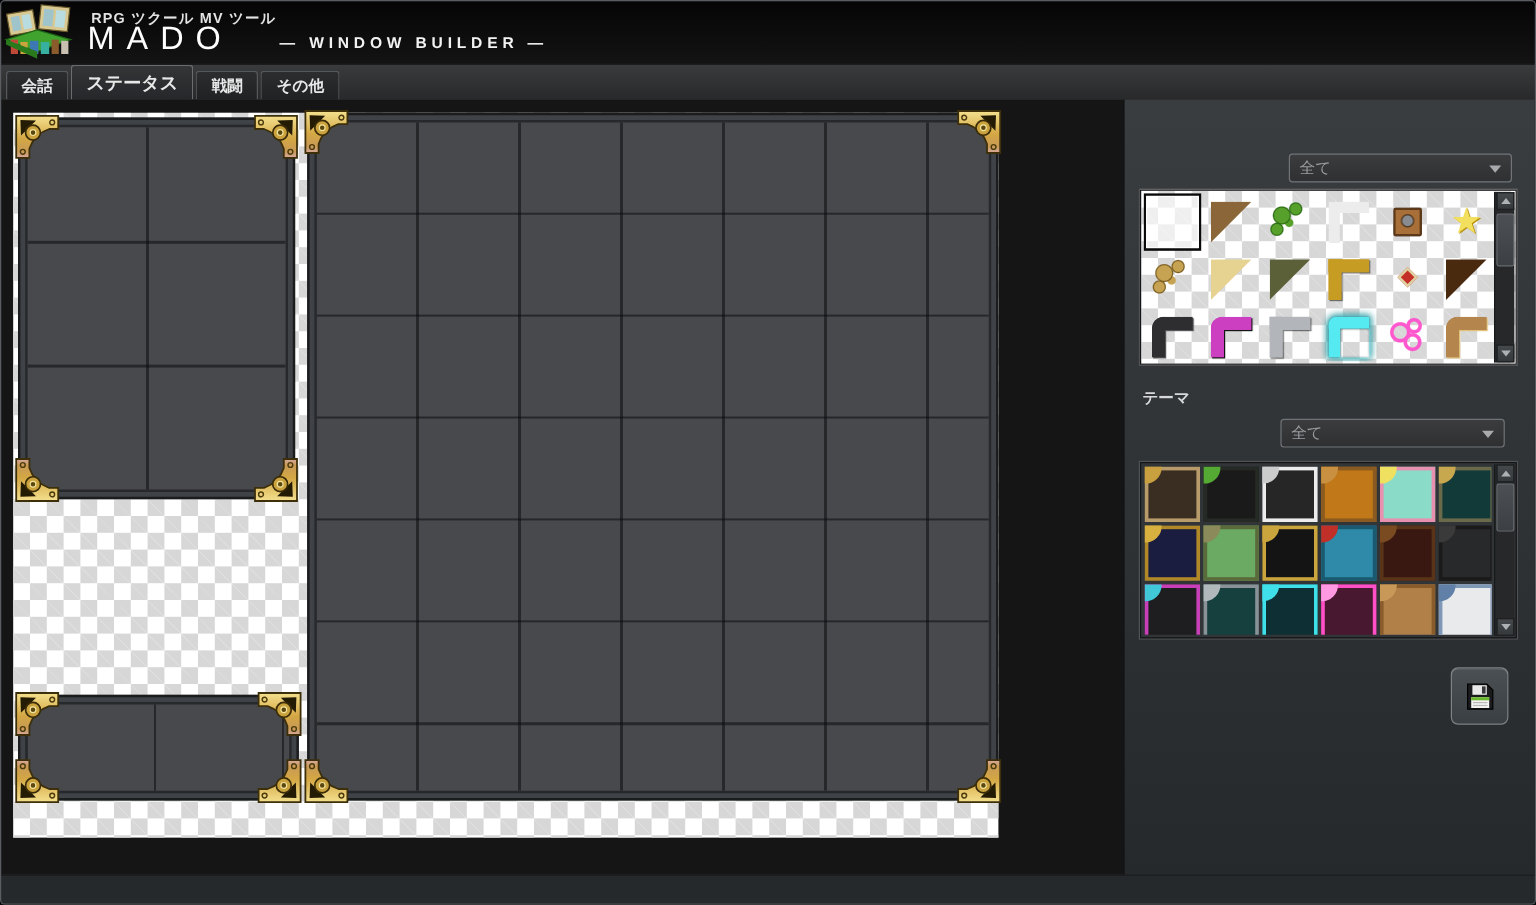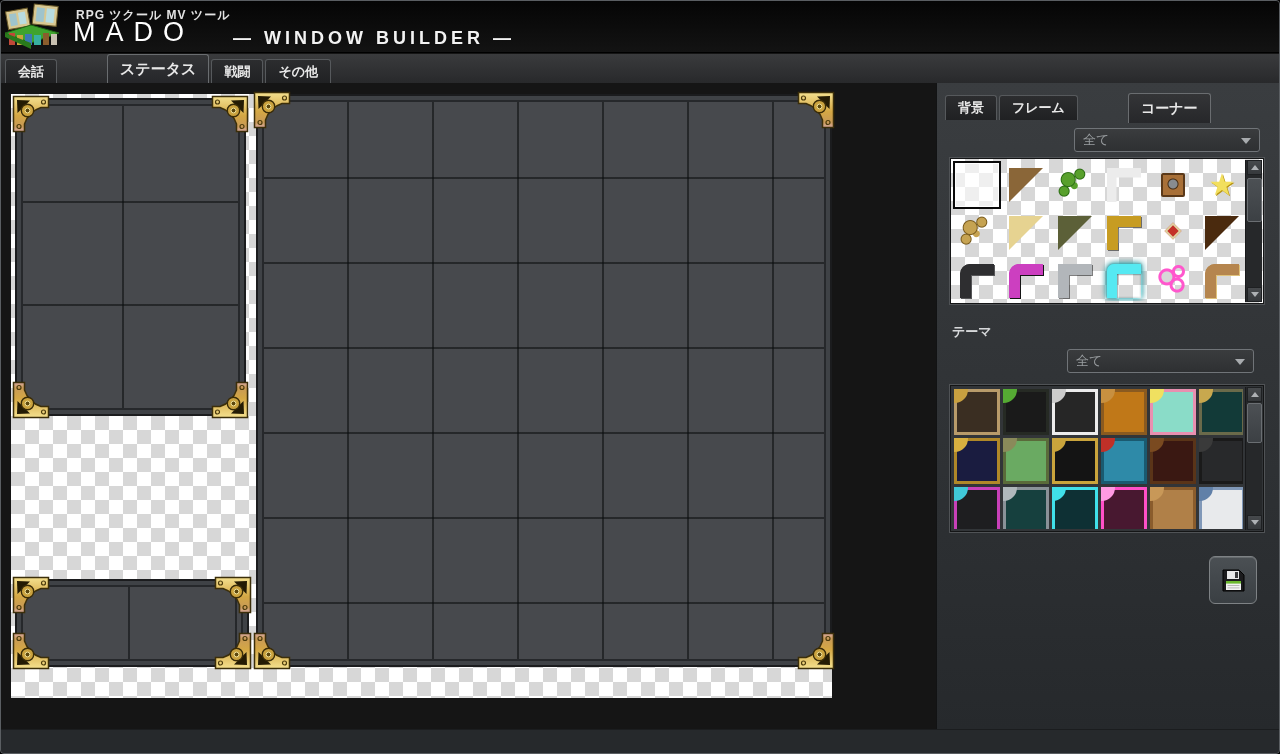--- a/index.html
+++ b/index.html
@@ -8,30 +8,30 @@
 
   .app{position:relative;width:1280px;height:754px;background:#404040;
        border:1px solid #5a5e62;border-radius:4px;overflow:hidden;}
 
   
   .header{position:absolute;left:0;top:0;width:1280px;height:52px;
           background:linear-gradient(#050505,#131313);border-bottom:1px solid #000;}
   .logo{position:absolute;left:2px;top:2px;width:58px;height:48px;}
   .hdr-sub{position:absolute;left:75px;top:6px;font-size:12px;font-weight:bold;color:#e3e3e3;letter-spacing:1px;}
   .hdr-title{position:absolute;left:72px;top:16px;font-size:27px;font-weight:normal;color:#fff;letter-spacing:10px;}
-  .hdr-suffix{position:absolute;left:232px;top:27px;font-size:18px;font-weight:bold;color:#f2f2f2;letter-spacing:4px;}
+  .hdr-suffix{position:absolute;left:232px;top:27px;font-size:13px;font-weight:bold;color:#f2f2f2;letter-spacing:4px;}
 
   
   .tabstrip{position:absolute;left:0;top:52px;width:1280px;height:30px;
             background:linear-gradient(#3a3b3d,#28292b);border-top:1px solid #151515;
             display:flex;align-items:flex-end;padding-left:4px;}
   .tab{height:24px;padding:0 12px;margin-right:2px;display:flex;align-items:center;
        background:linear-gradient(#2c2d2f,#202123);border:1px solid #56595c;border-bottom:none;
        border-radius:3px 3px 0 0;color:#e8e8e8;font-size:13px;font-weight:bold;cursor:pointer;}
-  .tab.active{height:29px;font-size:15px;background:linear-gradient(#343537,#26272a);border-color:#6a6d70;margin-left:48px;}
+  .tab.active{height:29px;font-size:15px;background:linear-gradient(#343537,#26272a);border-color:#6a6d70;}
 
   
   .content{position:absolute;left:0;top:82px;width:1280px;height:646px;background:#151515;}
 
   .checker{background-color:#ffffff;
     background-image:linear-gradient(45deg,#d7d7d7 25%,transparent 25%,transparent 75%,#d7d7d7 75%),
                      linear-gradient(45deg,#d7d7d7 25%,transparent 25%,transparent 75%,#d7d7d7 75%);
     background-size:28px 28px;background-position:0 0,14px 14px;}
 
   .canvas{position:absolute;left:10px;top:11px;width:821px;height:604px;}
@@ -255,25 +255,20 @@
         <div class="orn br">
             <svg>
               <use href="#orn"></use>
             </svg>
           </div>
       </div>
     </div>
 
     <div class="panel">
 
-      <div class="panel-tabs">
-        <div class="tab">背景</div>
-        <div class="tab">フレーム</div>
-        <div class="tab active">コーナー</div>
-      </div>
 
       <div class="dropdown dd1">
         <span>全て</span>
         <span class="arrow"></span>
       </div>
 
       <div class="listbox corner-list checker">
         <div class="items">
             <div class="thumb selected">
               <div class="shape sh-empty"></div>

